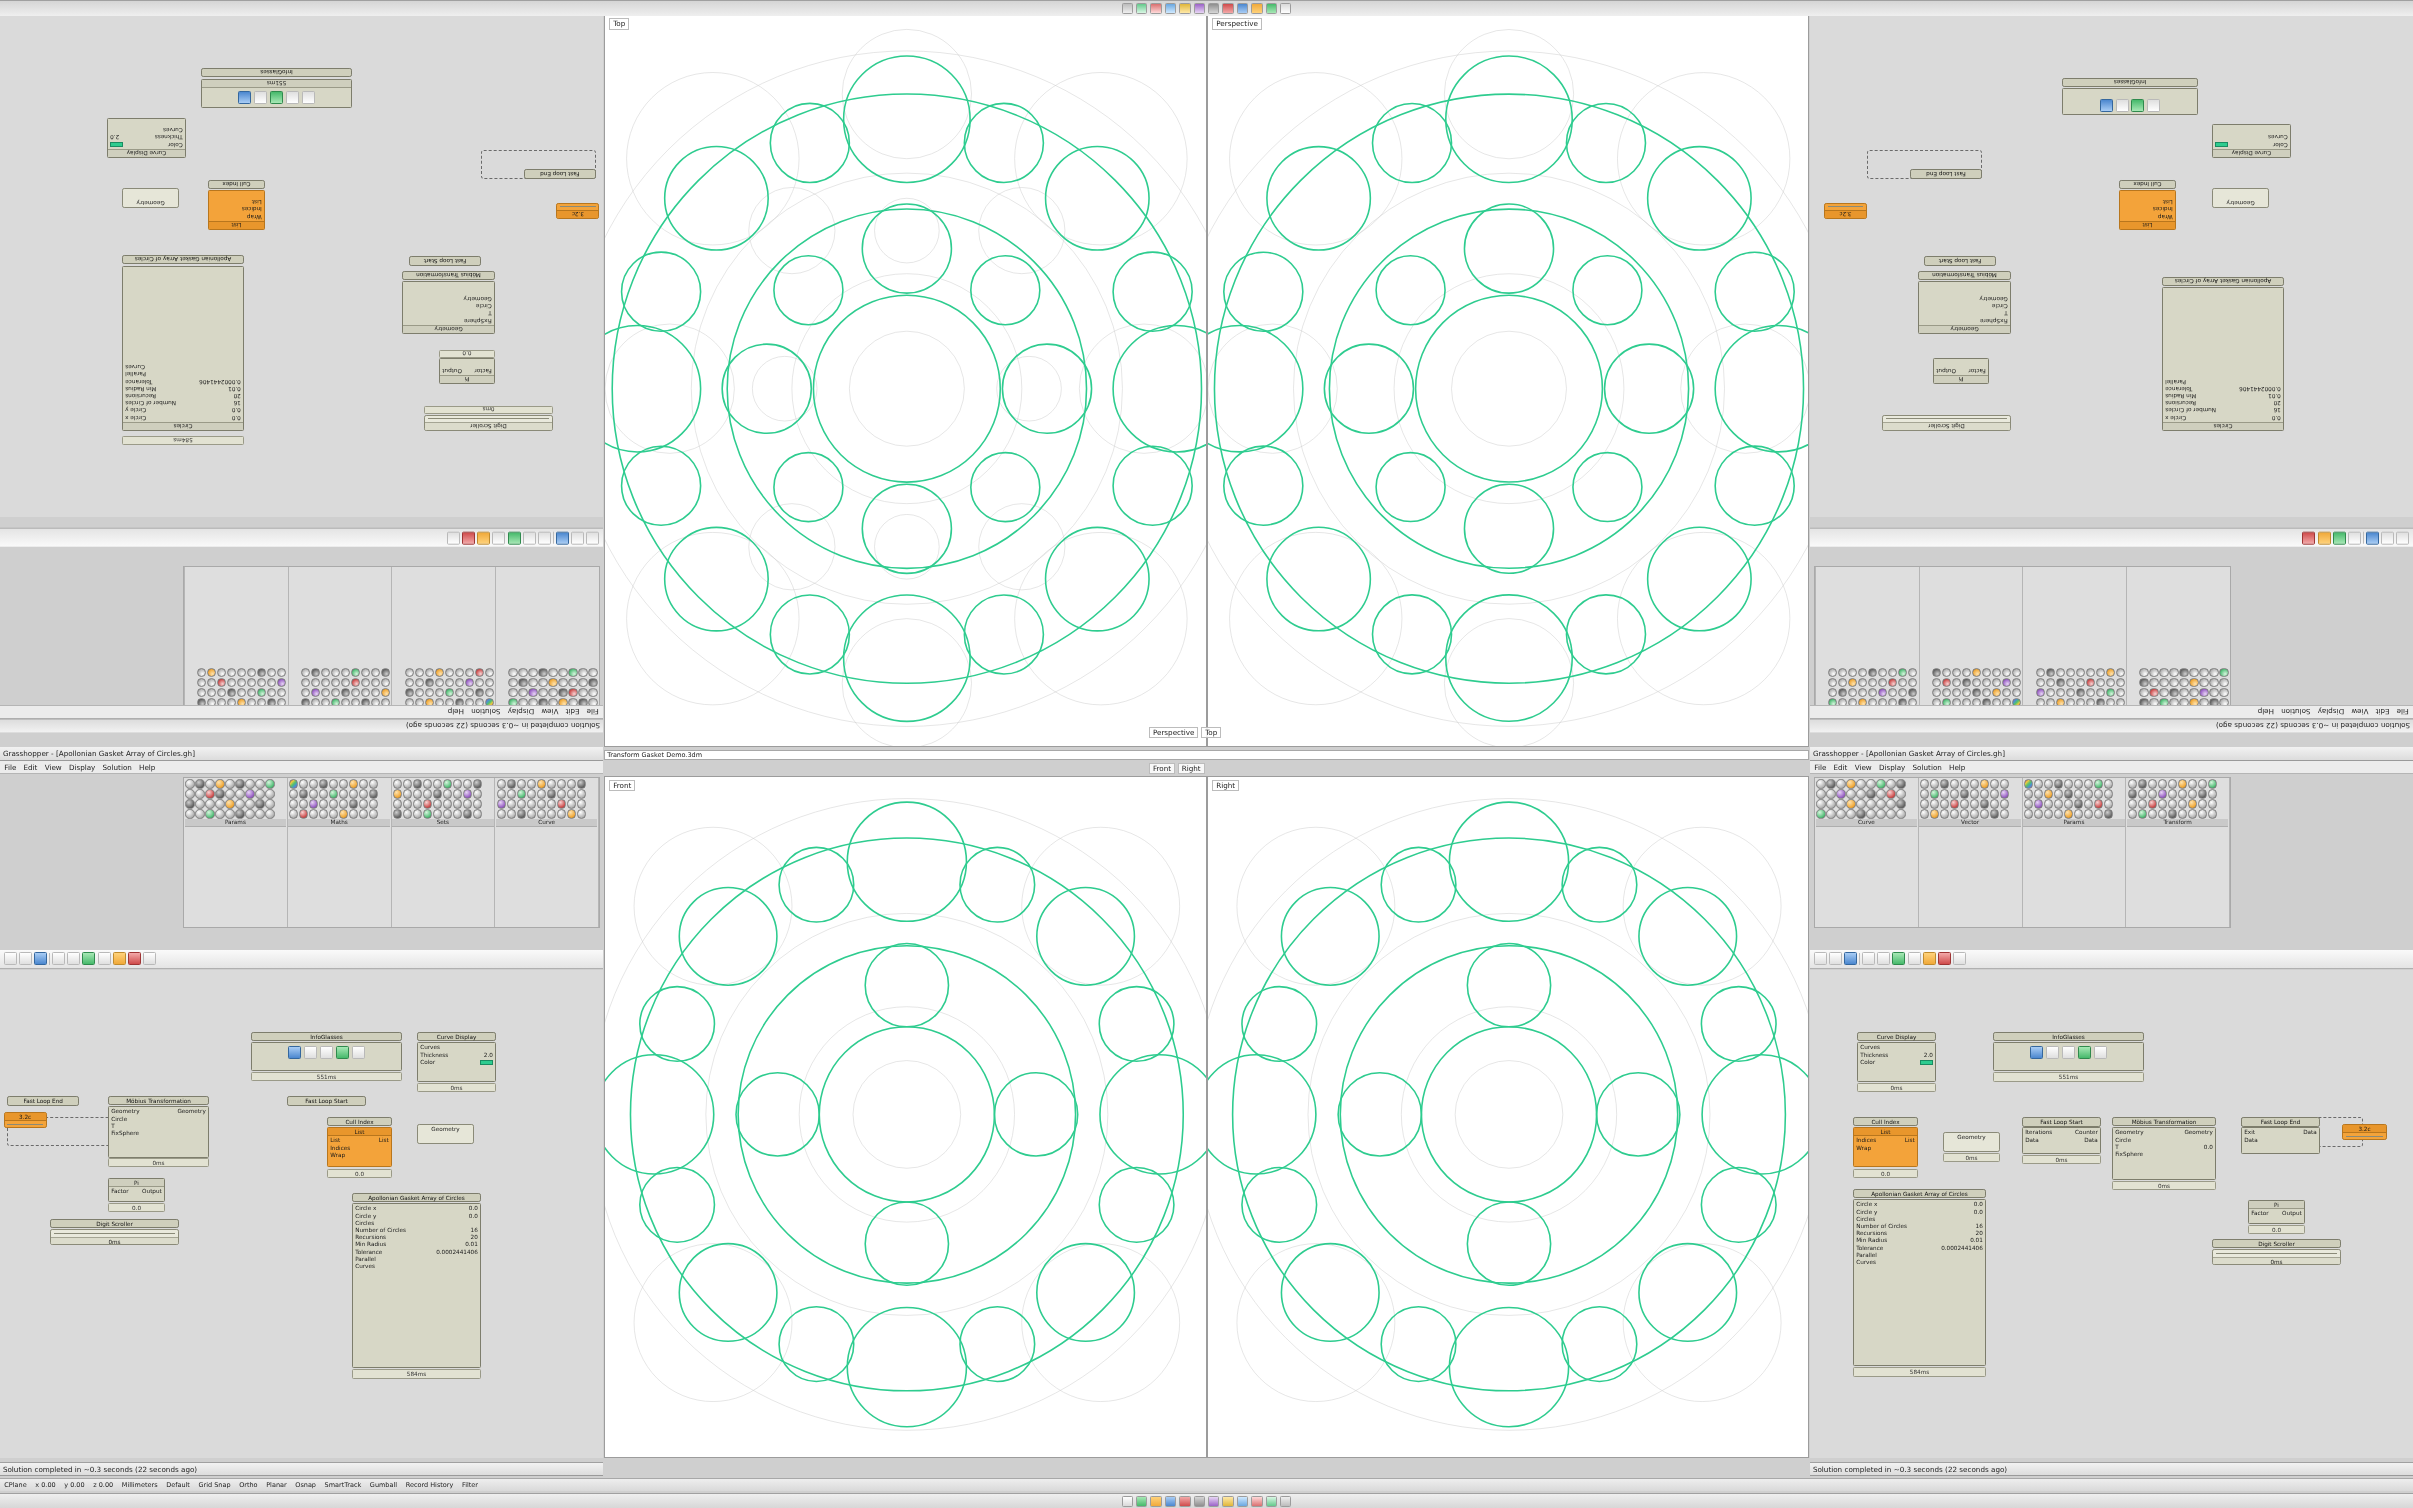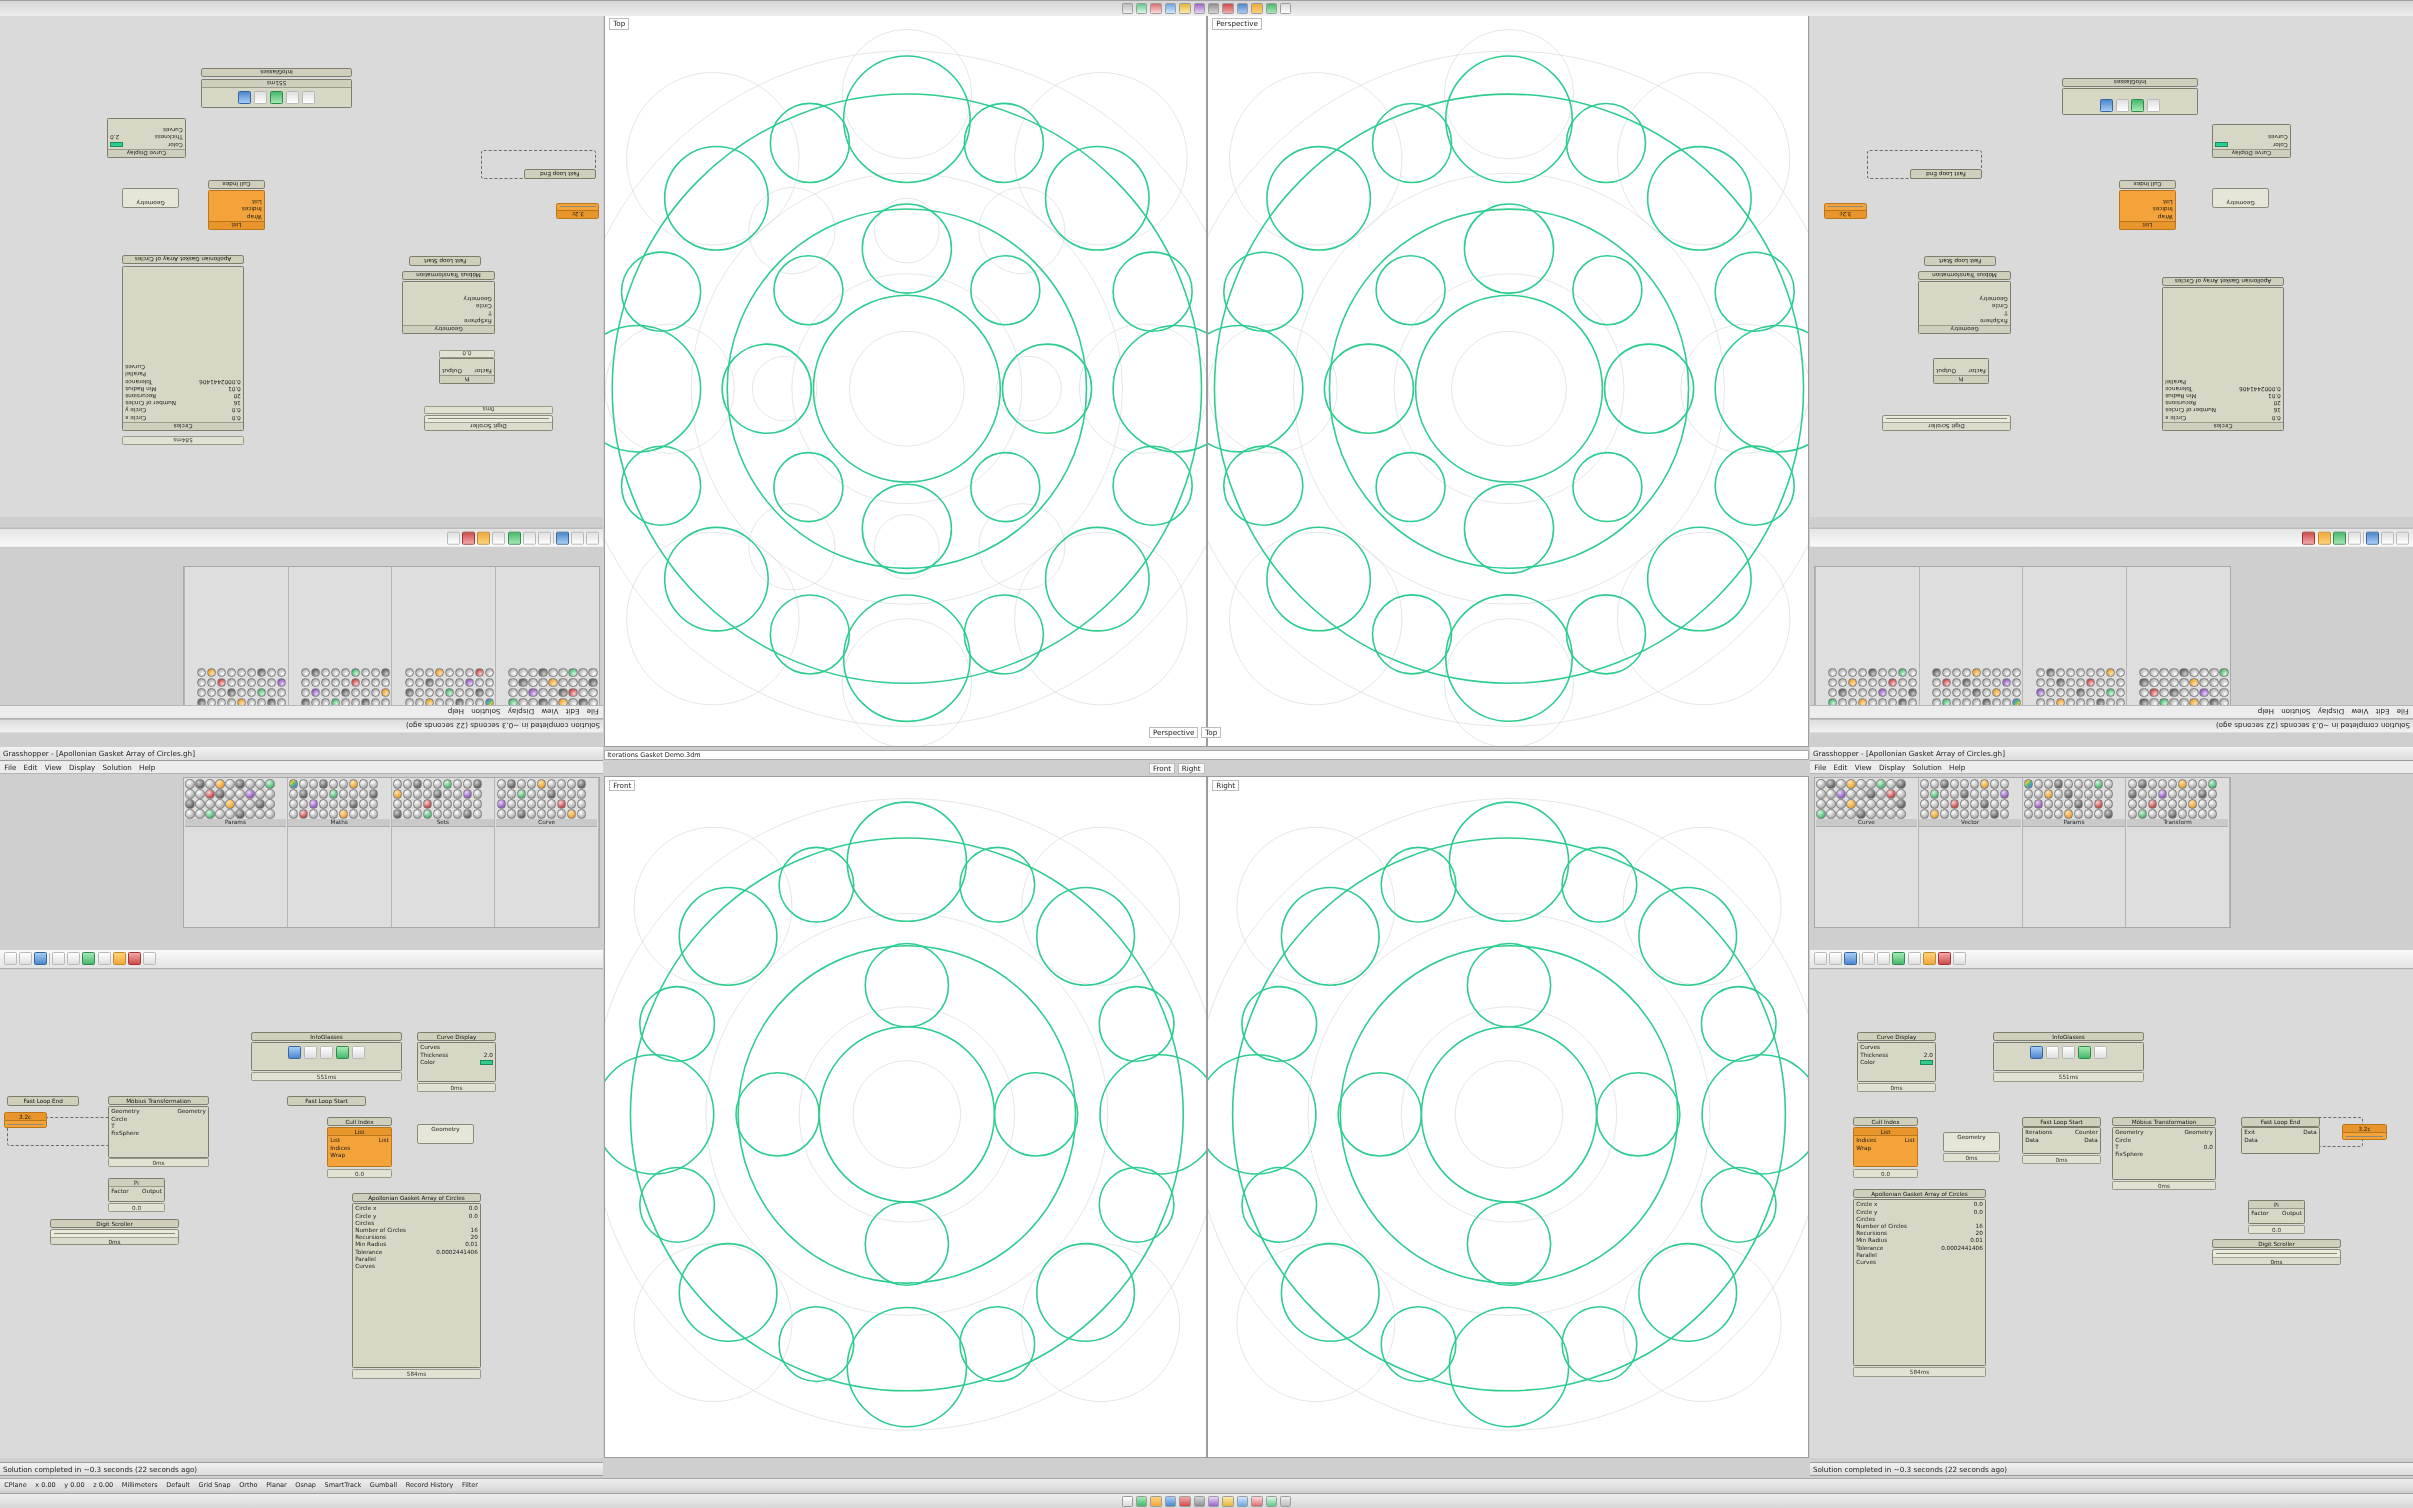--- a/index.html
+++ b/index.html
@@ -1055,21 +1055,21 @@
       </g>
     </svg>
     <div class="vplabel" style="left:4.3px;top:2.9px;">Perspective</div>
   </div>
 
   <div style="position:absolute;left:1149px;top:727px;display:flex;gap:2.9px;">
     <span class="vplabel" style="position:relative;">Perspective</span>
     <span class="vplabel" style="position:relative;">Top</span>
   </div>
   <div class="cmdline" style="left:604px;top:750px;width:1205px;">
-    <span>Iterations Gasket Demo.3dm</span>
+    <span>Transform Gasket Demo.3dm</span>
   </div>
   <div style="position:absolute;left:1149px;top:763px;display:flex;gap:2.9px;">
     <span class="vplabel" style="position:relative;">Front</span>
     <span class="vplabel" style="position:relative;">Right</span>
   </div>
 
   <div class="viewport" style="left:604px;top:776px;width:603px;height:682px;">
     <svg width="603" height="682" viewBox="0 0 839 950">
       <g stroke="#cccccc" fill="none" stroke-width="0.7">
         <circle cx="420" cy="470" r="440"></circle>

